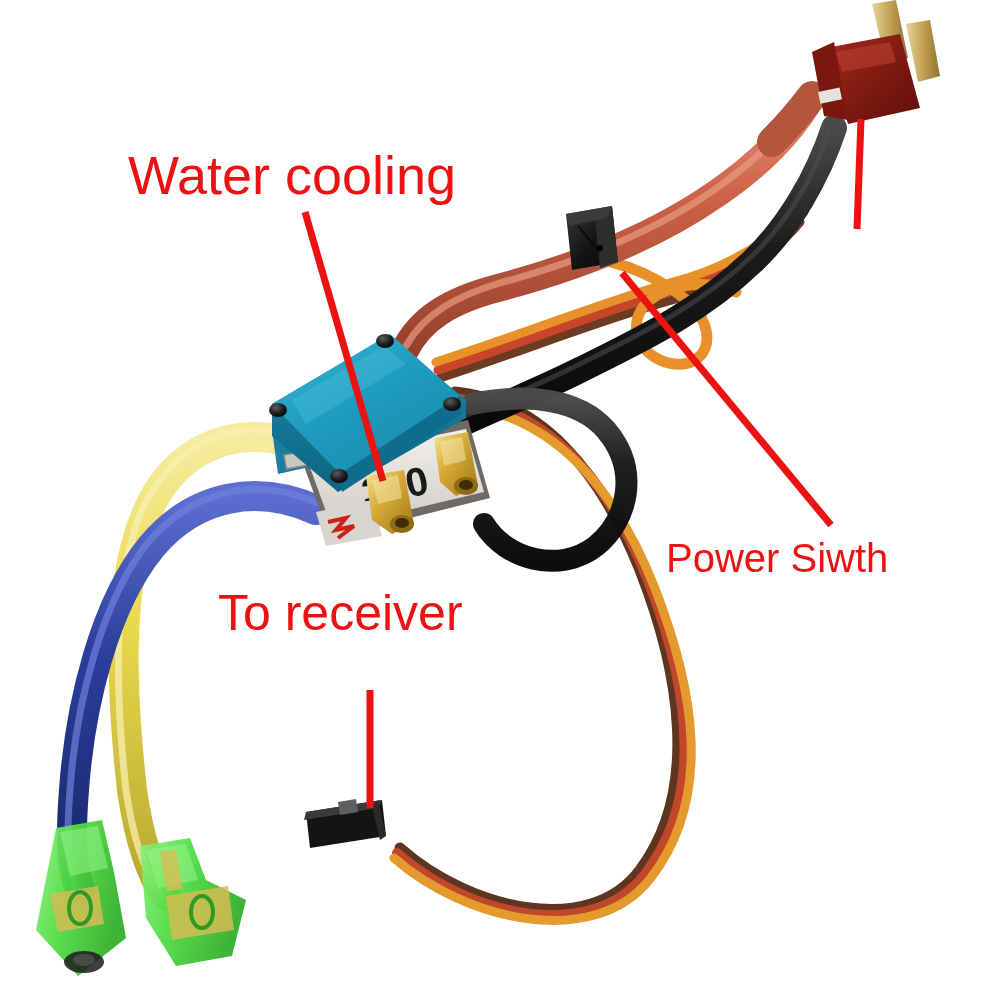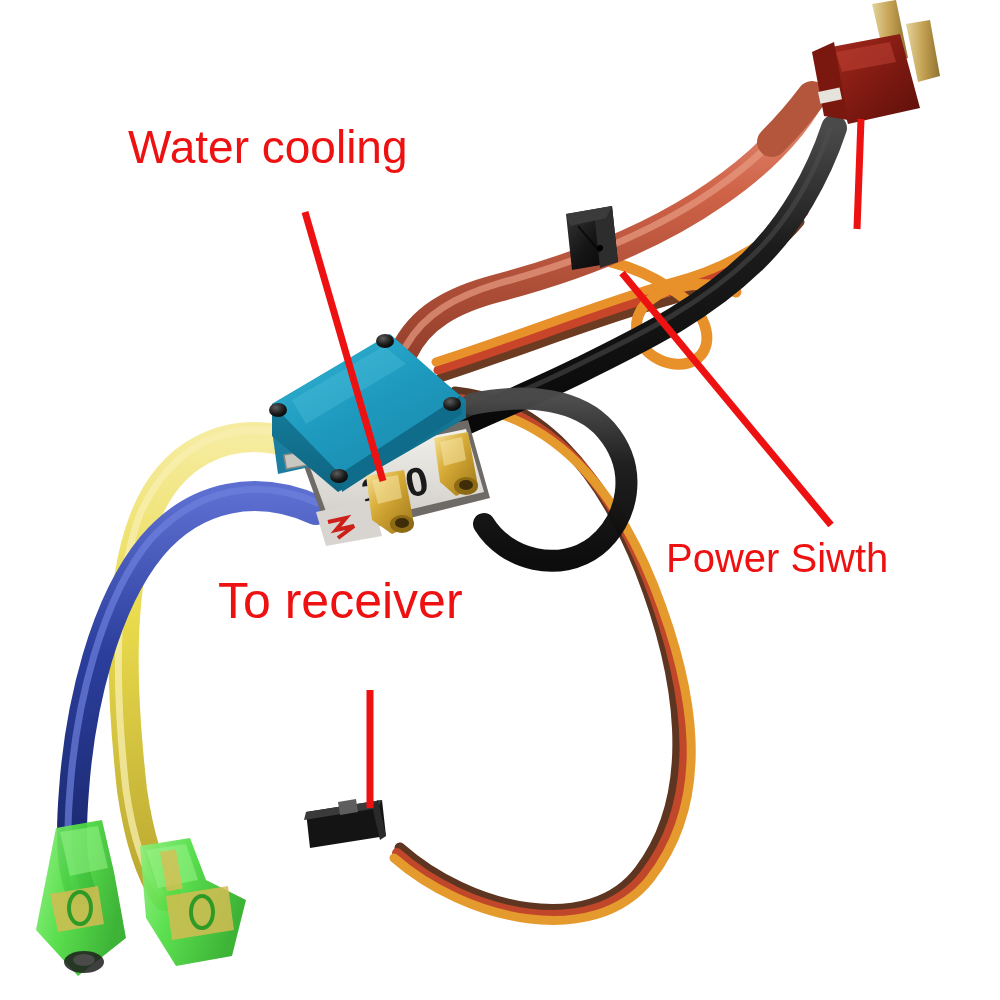--- a/index.html
+++ b/index.html
@@ -24,24 +24,24 @@
   }
   .annotation-label {
     position: absolute;
     color: #ee1111;
     font-family: "Liberation Sans", sans-serif;
     font-weight: 400;
     white-space: nowrap;
     line-height: 1;
     user-select: none;
   }
-  #lbl-water   { left: 128px; top: 124px;  font-size: 46px; }
+  #lbl-water   { left: 128px; top: 148px;  font-size: 54px; }
   #lbl-tplug   { left: 776px; top: 262px;  font-size: 50px; }
   #lbl-power   { left: 666px; top: 538px;  font-size: 40px; }
-  #lbl-recv    { left: 218px; top: 576px;  font-size: 50px; }
+  #lbl-recv    { left: 218px; top: 588px;  font-size: 50px; }
 </style>
 </head>
 <body>
 
 <div id="stage">
 
   <svg id="photo-svg" viewBox="0 0 1000 1000">
     <defs>
       <linearGradient id="gRedWire" x1="0" y1="0" x2="0" y2="1">
         <stop offset="0%" stop-color="#e08a72"></stop>

